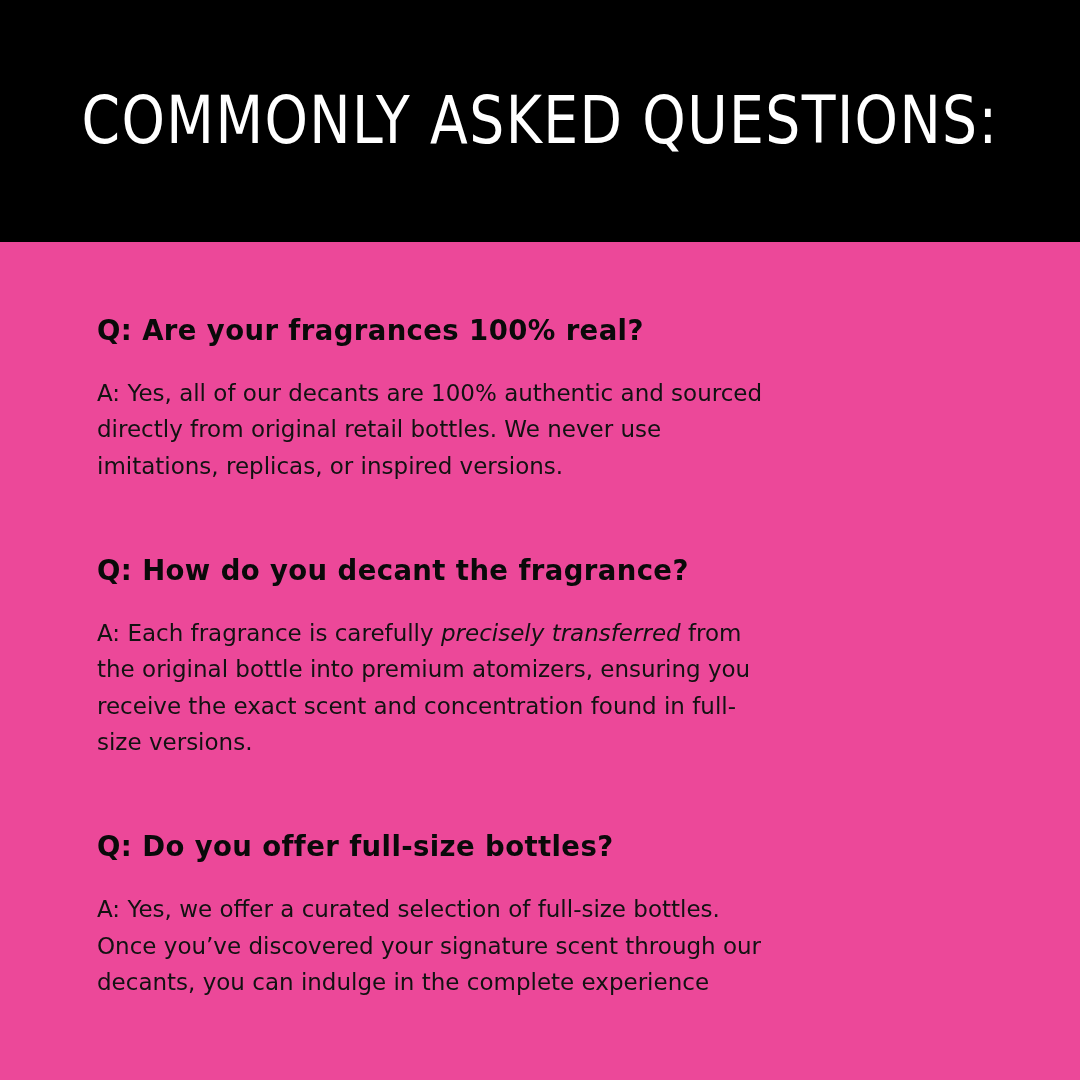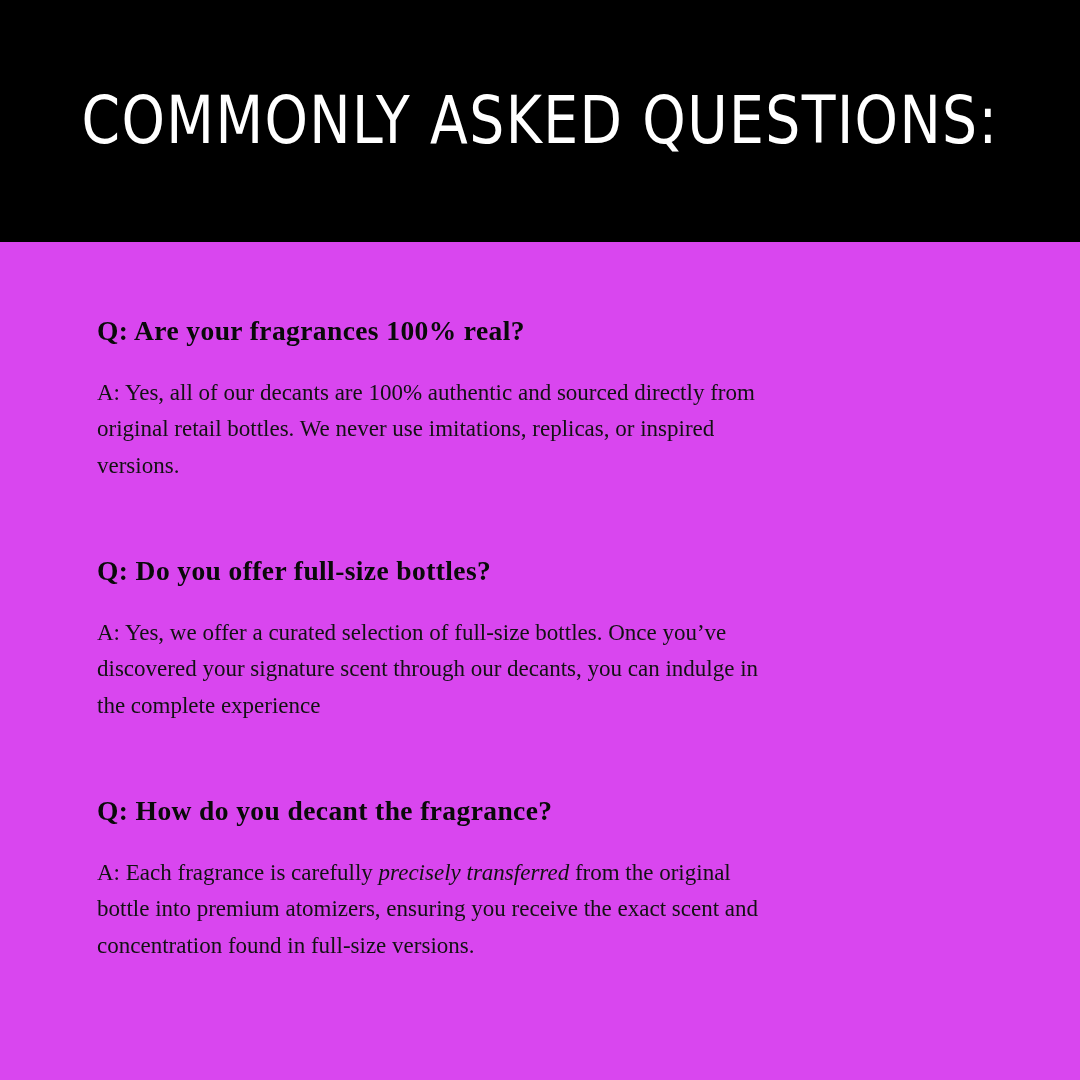--- a/index.html
+++ b/index.html
@@ -10,21 +10,21 @@
     width: 1080px;
     height: 1080px;
     background: #ffffff;
     font-family: "DejaVu Sans", sans-serif;
     overflow: hidden;
   }
   .page {
     position: relative;
     width: 1080px;
     height: 1080px;
-    background: #d946ef;
+    background: #ec4899;
   }
   .header-band {
     position: absolute;
     top: 0;
     left: 0;
     width: 1080px;
     height: 242px;
     background: #000000;
     display: flex;
     align-items: center;
@@ -41,21 +41,20 @@
     transform: scaleX(0.93);
     white-space: nowrap;
   }
   .faq-body {
     position: absolute;
     top: 242px;
     left: 0;
     width: 864px;
     padding: 72px 96px 0 97px;
     box-sizing: border-box;
-    font-family: Liberation Serif, serif;
   }
   .faq-item {
     margin-bottom: 70px;
   }
   .faq-item:last-child {
     margin-bottom: 0;
   }
   .faq-question {
     color: #0a0a0a;
     font-size: 27.5px;
@@ -86,23 +85,23 @@
   </div>
 
   <div class="faq-body">
 
     <div class="faq-item">
       <p class="faq-question">Q: Are your fragrances 100% real?</p>
       <p class="faq-answer"><span>A: Yes, all of our decants are 100% authentic and sourced directly from original retail bottles. We never use imitations, replicas, or inspired versions.</span><em></em><span></span></p>
     </div>
 
     <div class="faq-item">
-      <p class="faq-question">Q: Do you offer full-size bottles?</p>
-      <p class="faq-answer"><span>A: Yes, we offer a curated selection of full-size bottles. Once you’ve discovered your signature scent through our decants, you can indulge in the complete experience</span><em></em><span></span></p>
+      <p class="faq-question">Q: How do you decant the fragrance?</p>
+      <p class="faq-answer"><span>A: Each fragrance is carefully </span><em>precisely transferred</em><span> from the original bottle into premium atomizers, ensuring you receive the exact scent and concentration found in full-size versions.</span></p>
     </div>
 
     <div class="faq-item">
-      <p class="faq-question">Q: How do you decant the fragrance?</p>
-      <p class="faq-answer"><span>A: Each fragrance is carefully </span><em>precisely transferred</em><span> from the original bottle into premium atomizers, ensuring you receive the exact scent and concentration found in full-size versions.</span></p>
+      <p class="faq-question">Q: Do you offer full-size bottles?</p>
+      <p class="faq-answer"><span>A: Yes, we offer a curated selection of full-size bottles. Once you’ve discovered your signature scent through our decants, you can indulge in the complete experience</span><em></em><span></span></p>
     </div>
 
   </div>
 </div>
 
 </body></html>

